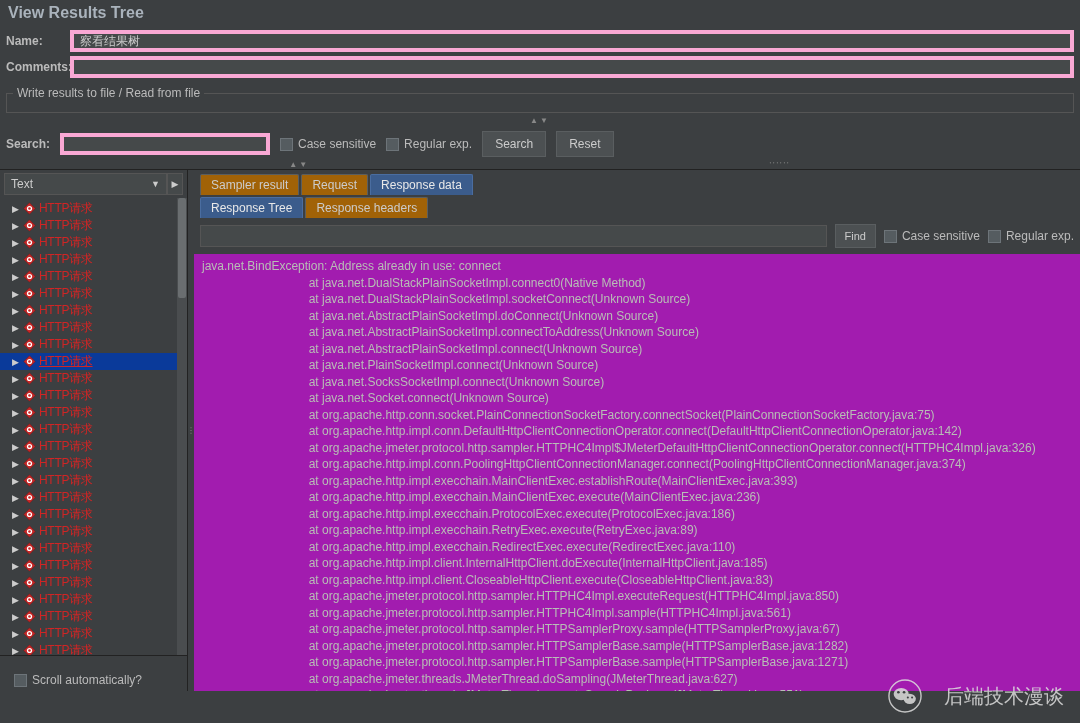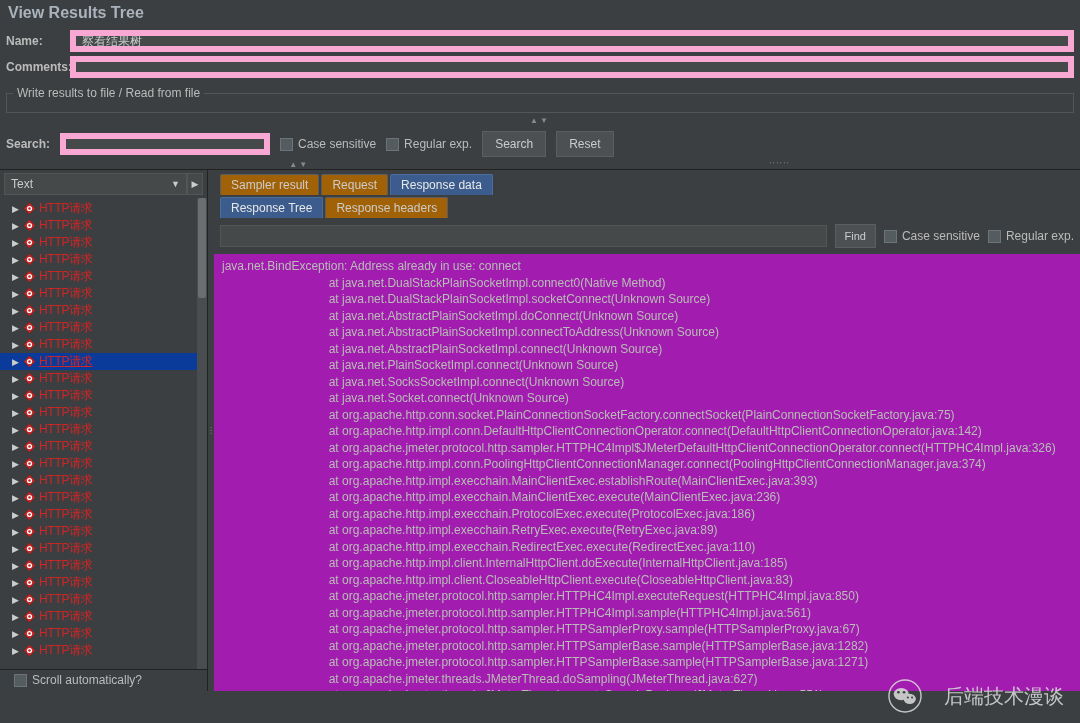--- a/index.html
+++ b/index.html
@@ -25,21 +25,21 @@
   }
   .form-label {
     width: 64px;
     color: #bbbbbb;
     font-weight: bold;
     font-size: 12px;
   }
   .text-input {
     flex: 1;
     background: #45494a;
-    border: 6px solid #f9a8d4;
+    border: 4px solid #f9a8d4;
     color: #ccc;
     height: 22px;
     padding: 2px 6px;
     font-size: 12px;
   }
   fieldset.file-group {
     border: 1px solid #555;
     margin: 6px 6px 4px;
     padding: 6px 6px 6px;
     position: relative;
@@ -103,21 +103,21 @@
     letter-spacing: 2px;
     line-height: 6px;
     padding: 1px 0;
   }
   .split {
     display: flex;
     height: 522px;
     border-top: 1px solid #222;
   }
   .left-pane {
-    width: 208px;
+    width: 188px;
     background: #3c3f41;
     border-right: 1px solid #222;
     display: flex;
     flex-direction: column;
   }
   .dropdown {
     margin: 3px 4px;
     display: flex;
   }
   .dropdown-main {
@@ -174,21 +174,21 @@
   }
   .err-icon svg { width:13px; height:13px; }
   .tree-label {
     color: #d02525;
     font-weight: normal;
     letter-spacing: -0.3px;
   }
   .tree-row.selected .tree-label { text-decoration: underline; }
   .left-footer {
     display:flex; align-items:center; gap:6px;
-    padding: 3px 6px 4px 14px;
+    padding: 17px 6px 4px 14px;
     border-top: 1px solid #222;
   }
   .right-pane {
     flex: 1;
     display: flex;
     flex-direction: column;
     background: #3c3f41;
   }
   .tabs, .subtabs {
     display: flex;

